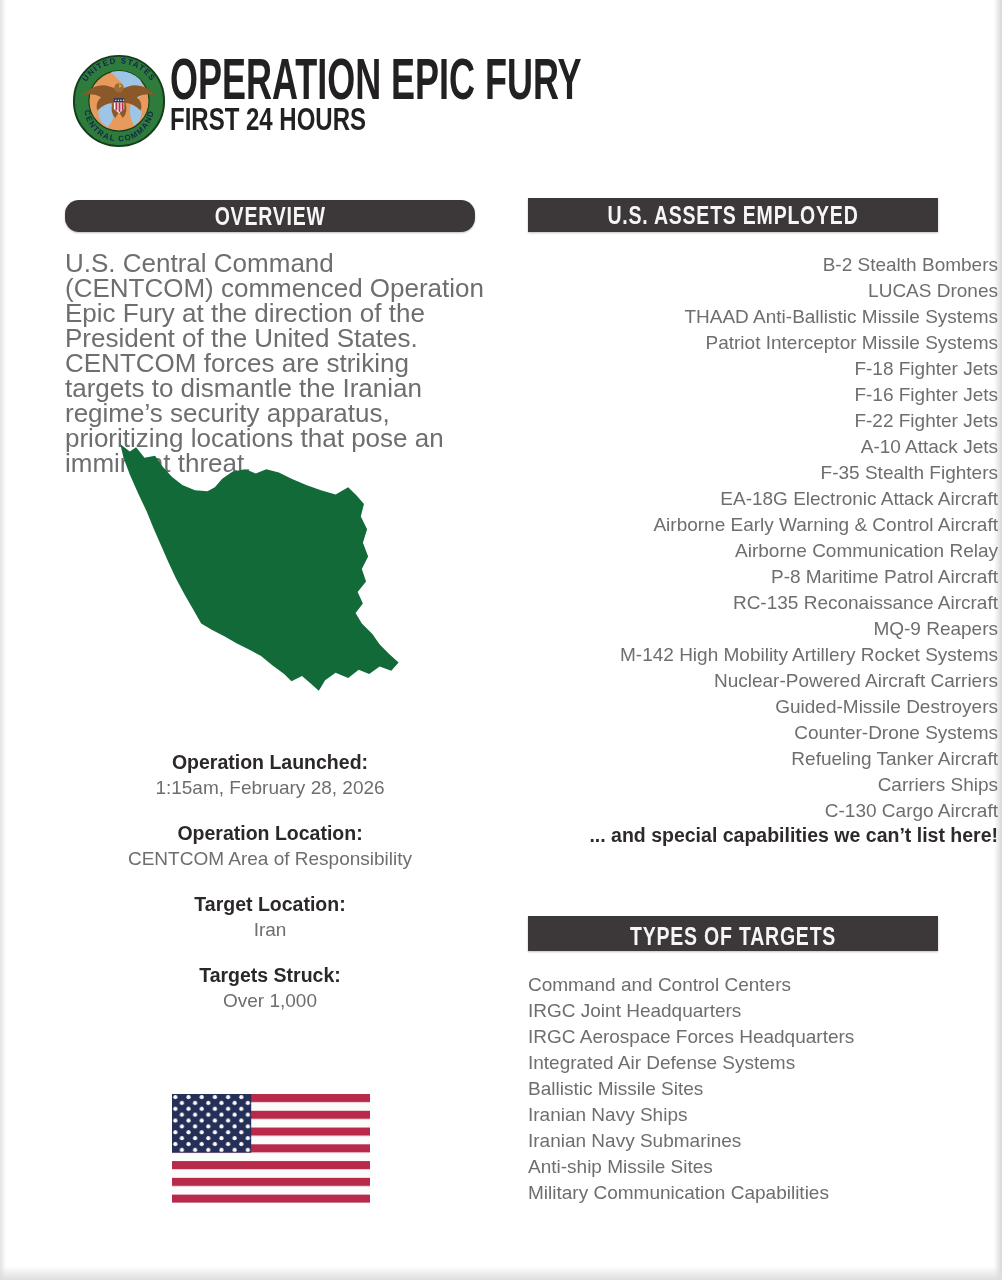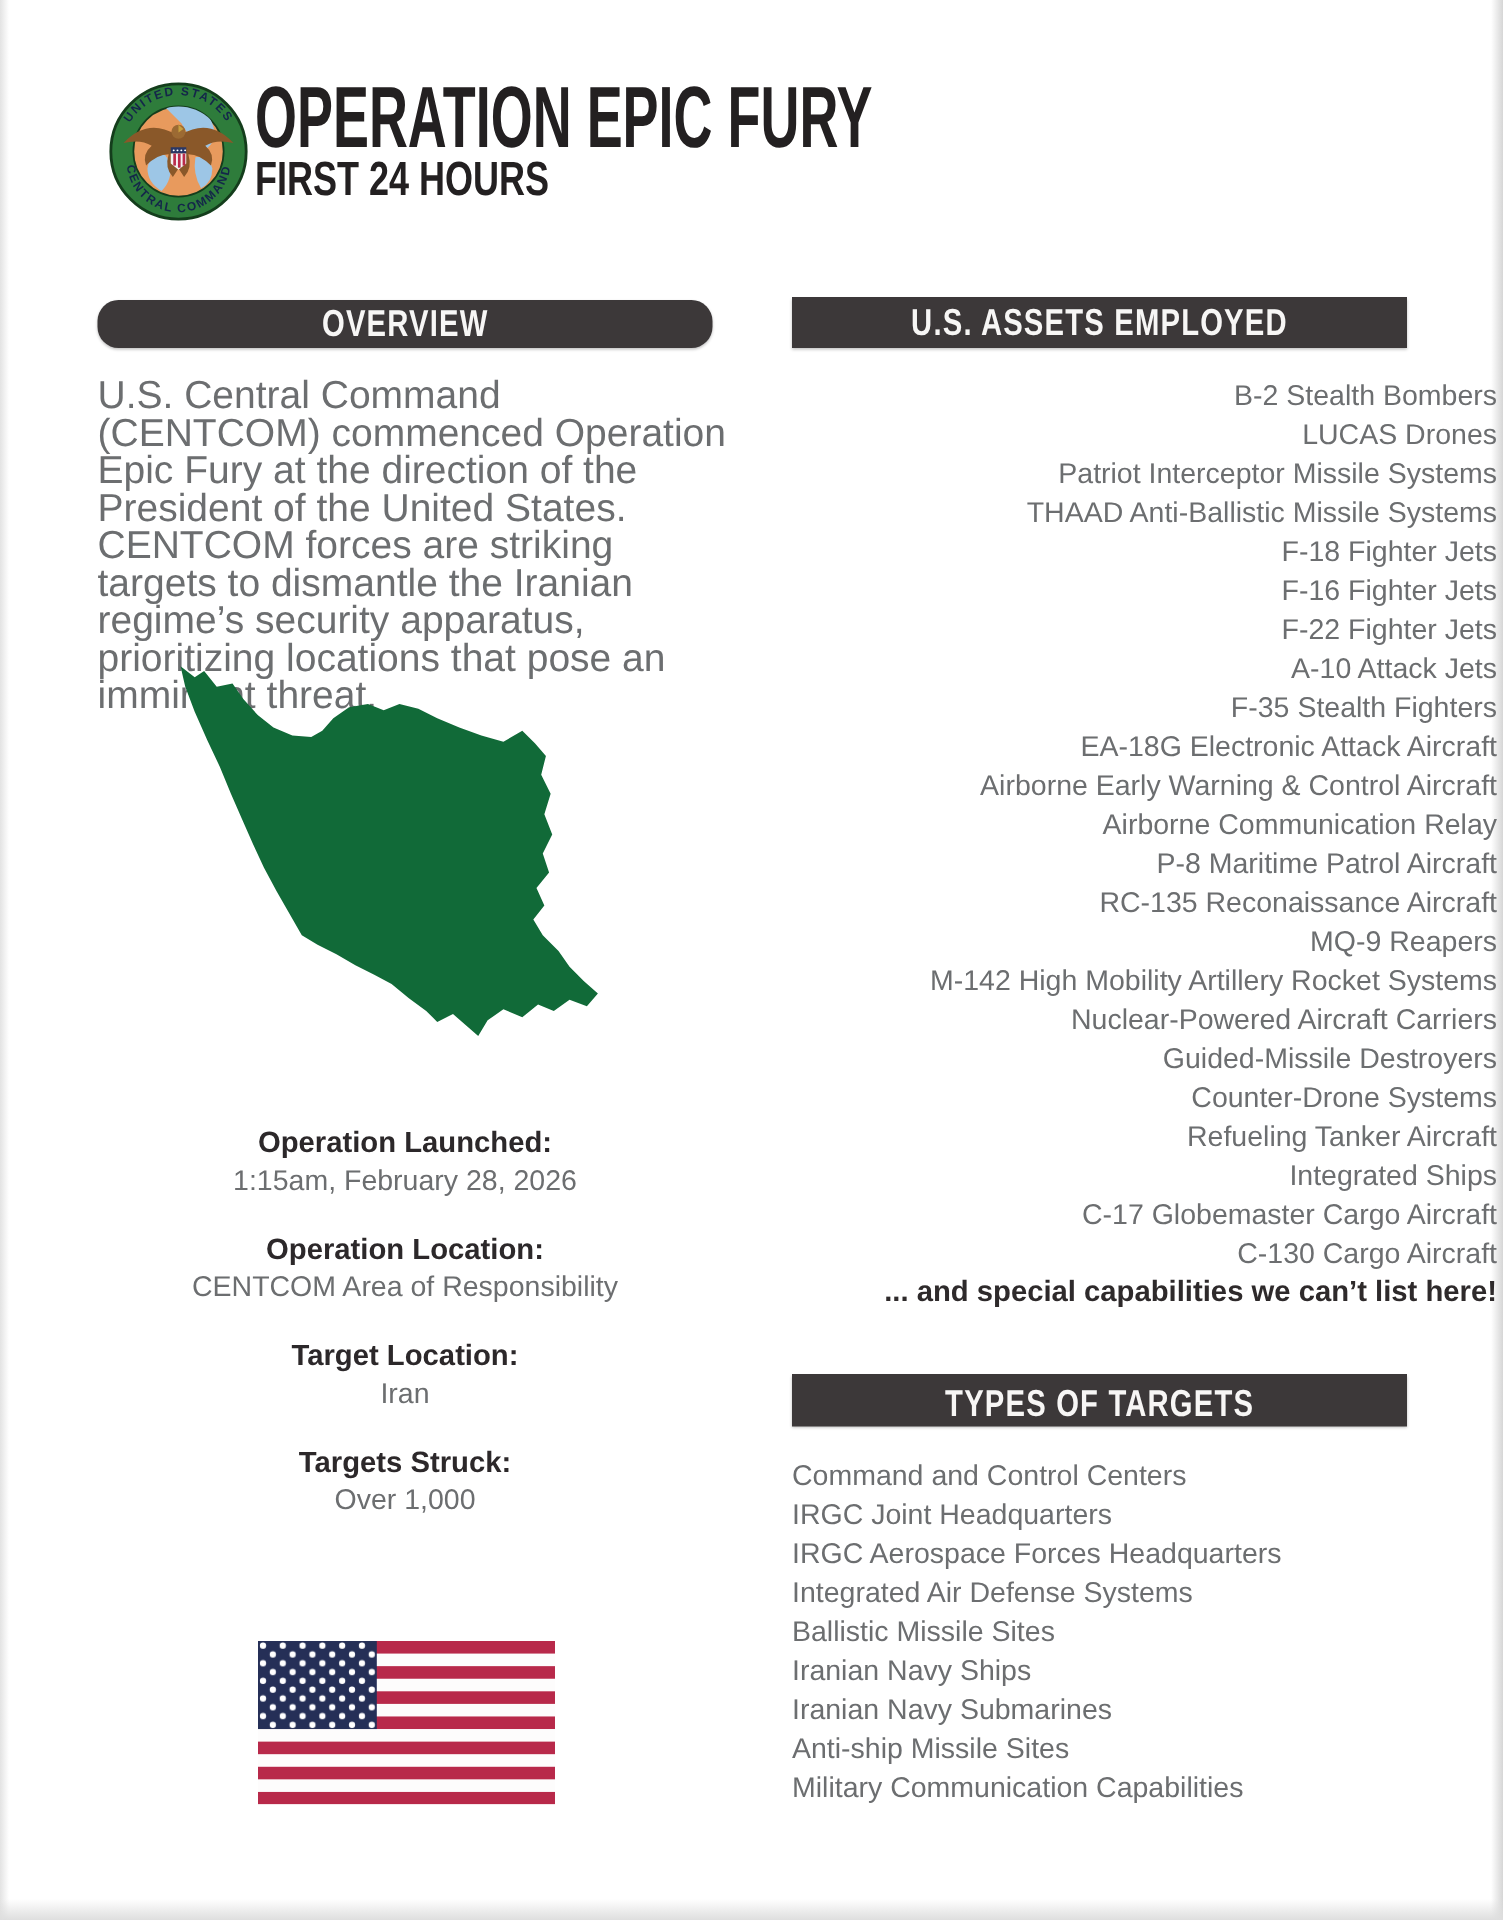--- a/index.html
+++ b/index.html
@@ -159,40 +159,39 @@
     <rect width="76" height="56" fill="url(#stars)"></rect>
   </svg>
 
   <div class="bar bar-assets">
     <span class="bar-text">U.S. ASSETS EMPLOYED</span>
   </div>
   <div class="list-block assets-block">
     <div>
         <div class="list-item">B-2 Stealth Bombers</div>
         <div class="list-item">LUCAS Drones</div>
+        <div class="list-item">THAAD Anti-Ballistic Missile Systems</div>
         <div class="list-item">Patriot Interceptor Missile Systems</div>
-        <div class="list-item">THAAD Anti-Ballistic Missile Systems</div>
         <div class="list-item">F-18 Fighter Jets</div>
         <div class="list-item">F-16 Fighter Jets</div>
         <div class="list-item">F-22 Fighter Jets</div>
         <div class="list-item">A-10 Attack Jets</div>
         <div class="list-item">F-35 Stealth Fighters</div>
         <div class="list-item">EA-18G Electronic Attack Aircraft</div>
         <div class="list-item">Airborne Early Warning &amp; Control Aircraft</div>
         <div class="list-item">Airborne Communication Relay</div>
         <div class="list-item">P-8 Maritime Patrol Aircraft</div>
         <div class="list-item">RC-135 Reconaissance Aircraft</div>
         <div class="list-item">MQ-9 Reapers</div>
         <div class="list-item">M-142 High Mobility Artillery Rocket Systems</div>
         <div class="list-item">Nuclear-Powered Aircraft Carriers</div>
         <div class="list-item">Guided-Missile Destroyers</div>
         <div class="list-item">Counter-Drone Systems</div>
         <div class="list-item">Refueling Tanker Aircraft</div>
-        <div class="list-item">Integrated Ships</div>
-        <div class="list-item">C-17 Globemaster Cargo Aircraft</div>
+        <div class="list-item">Carriers Ships</div>
         <div class="list-item">C-130 Cargo Aircraft</div>
       </div>
     <div class="footnote">... and special capabilities we can’t list here!</div>
   </div>
 
   <div class="bar bar-targets">
     <span class="bar-text">TYPES OF TARGETS</span>
   </div>
   <div class="list-block targets-block">
     <div>

